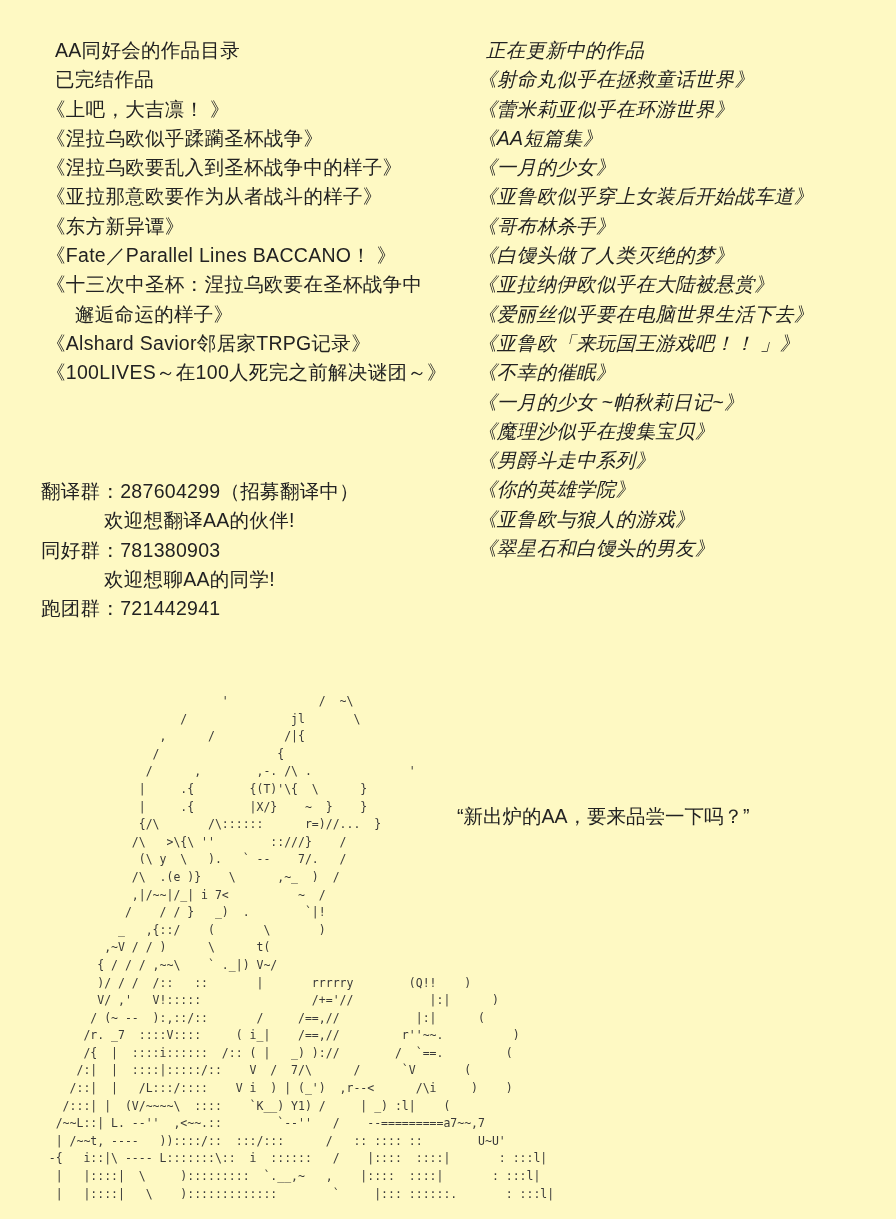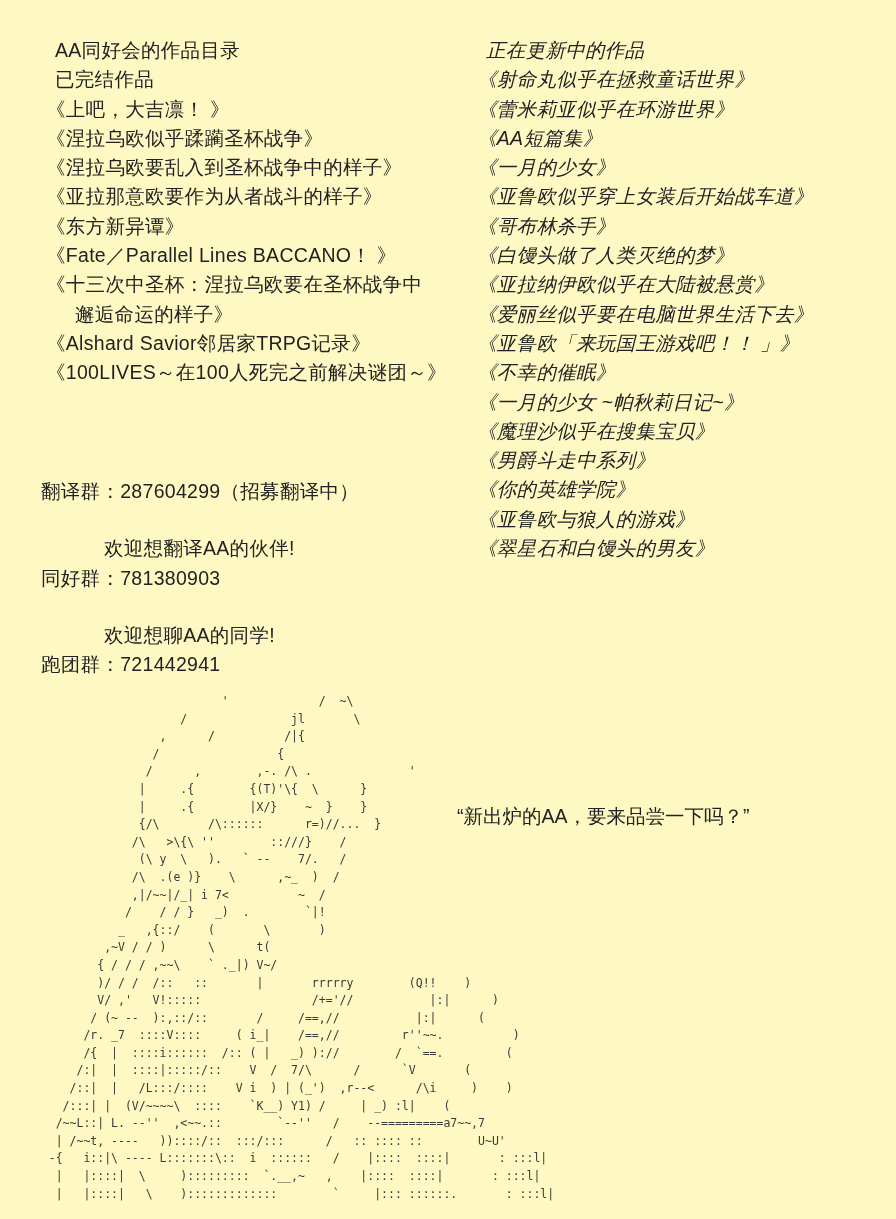--- a/index.html
+++ b/index.html
@@ -18,21 +18,21 @@
     line-height: 29.3px;
     white-space: nowrap;
     letter-spacing: 0.3px;
   }
   .col-left  { left: 46px;  top: 36px; }
   .col-right { left: 477px; top: 36px; font-style: italic; }
   .line { height: 29.3px; }
   .hdr    { padding-left: 9px; }
   .indent { padding-left: 29px; }
   .groups { left: 41px; top: 477px; }
-  .group-note { padding-left: 63px; margin-top: 28px; }
+  .group-note { padding-left: 63px; }
   .speech {
     position: absolute;
     left: 457px;
     top: 763px;
     font-size: 19.5px;
     white-space: nowrap;
     color: #222222;
     margin-top: 40px;
   }
   .aa {

